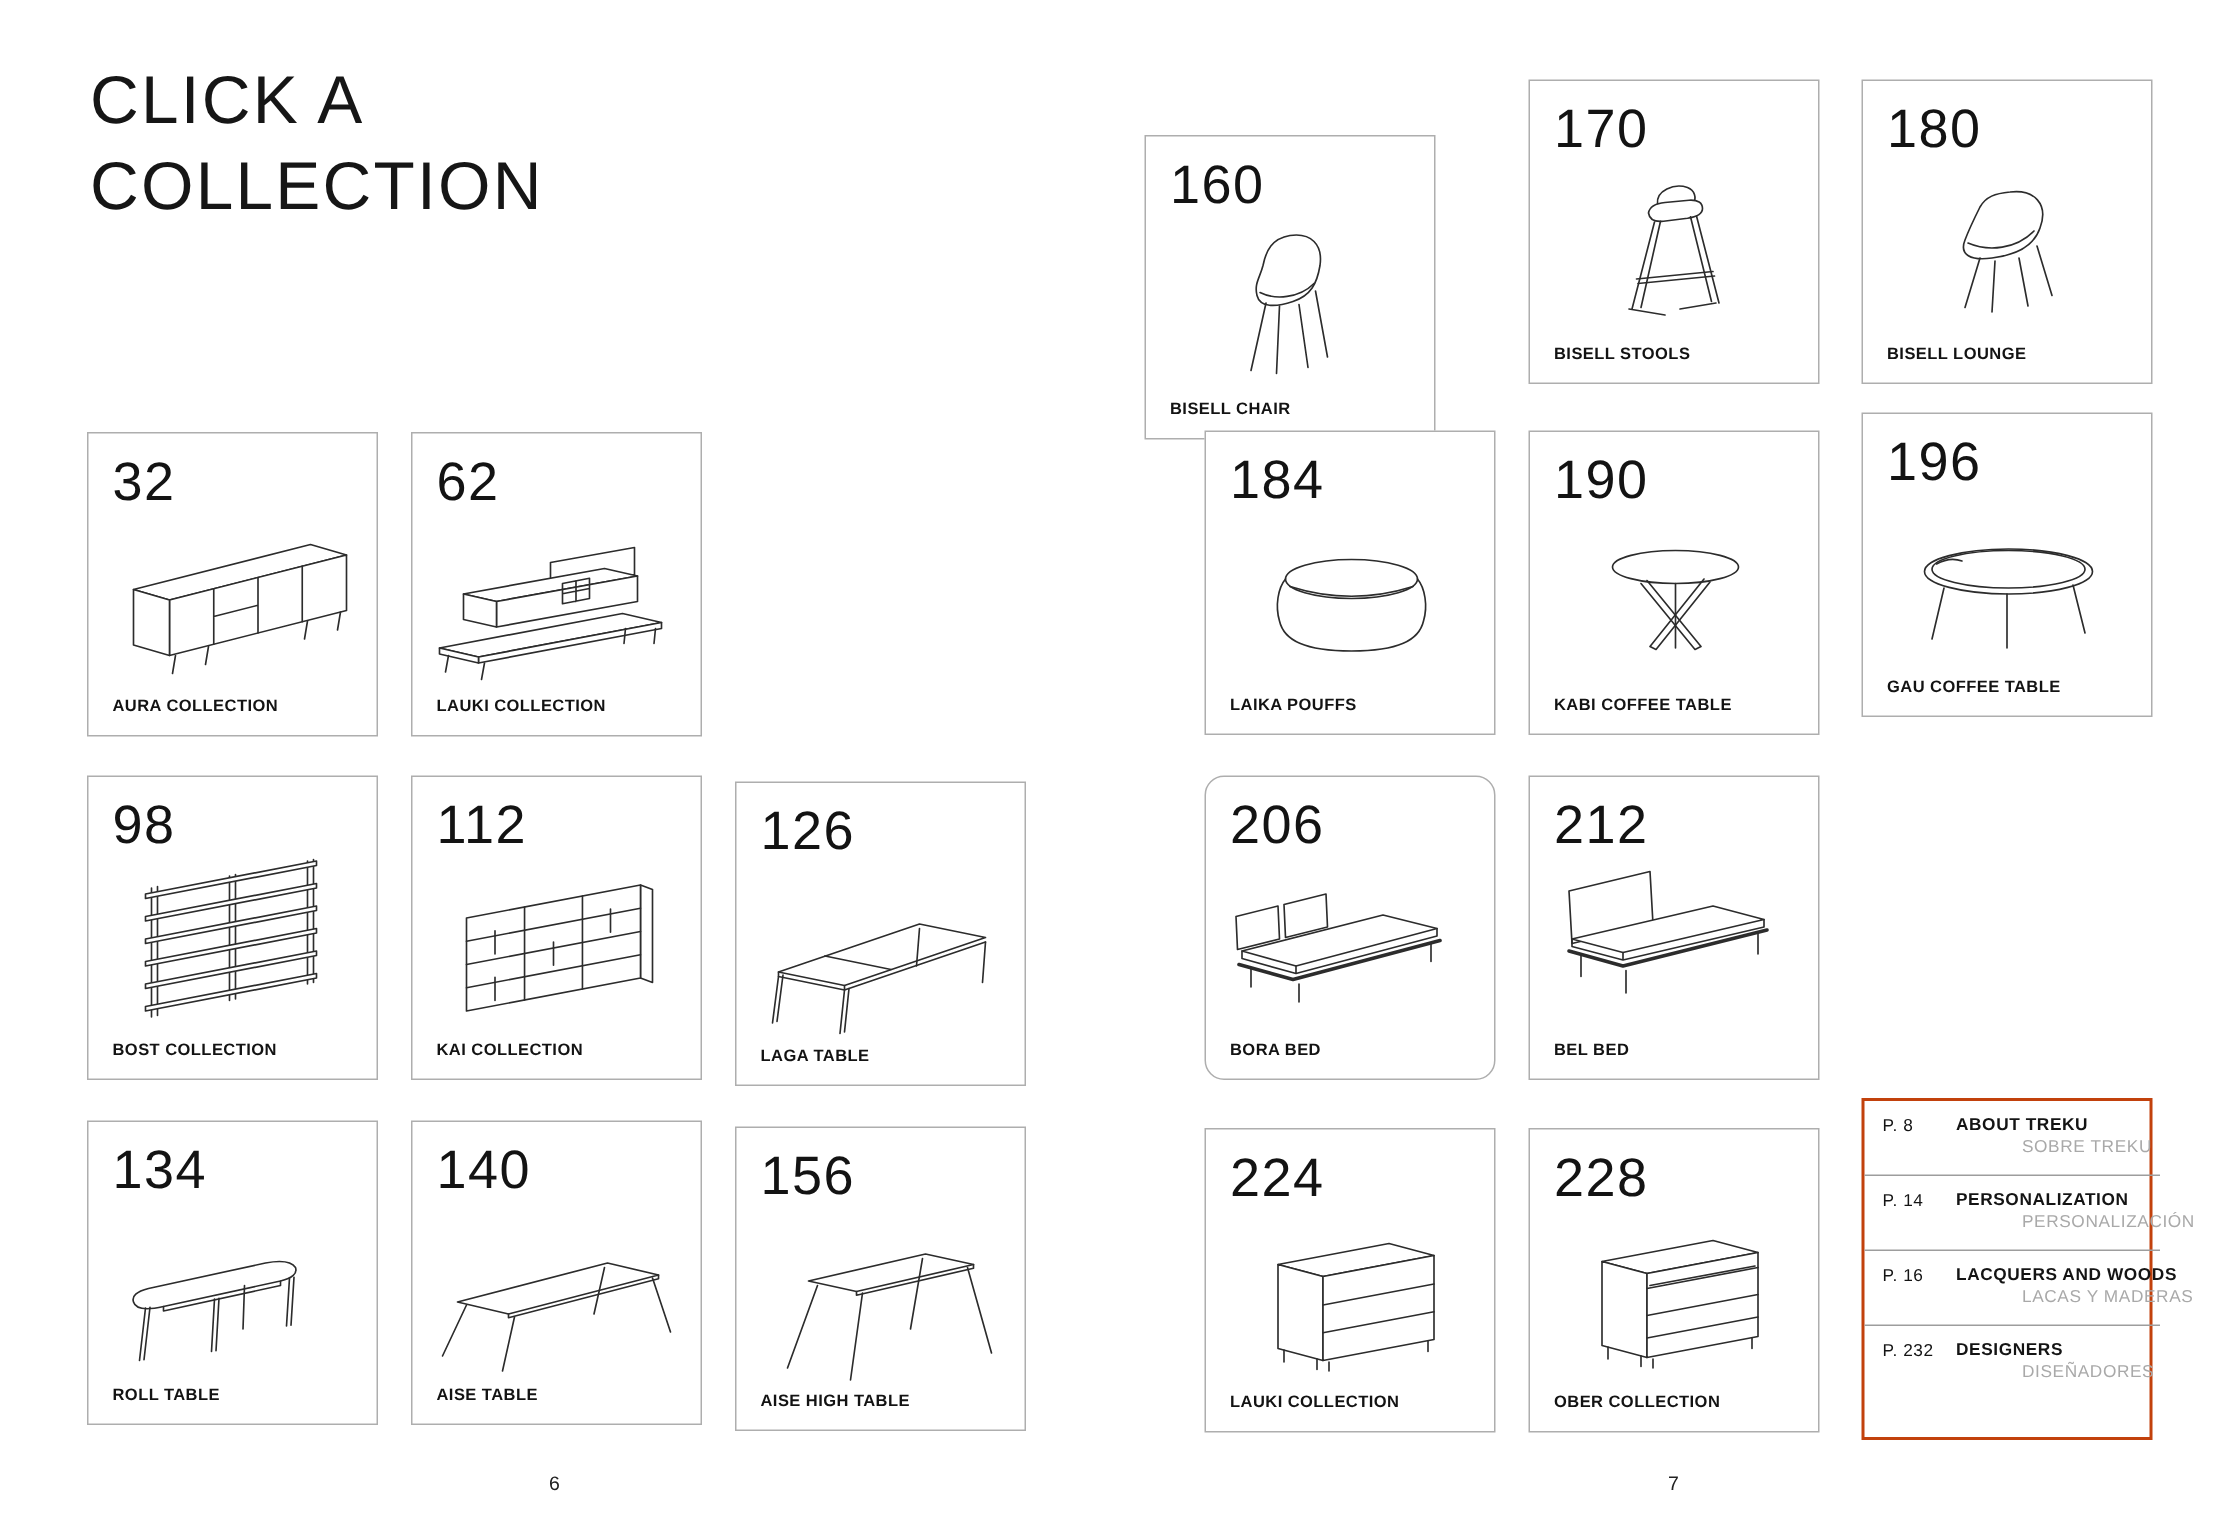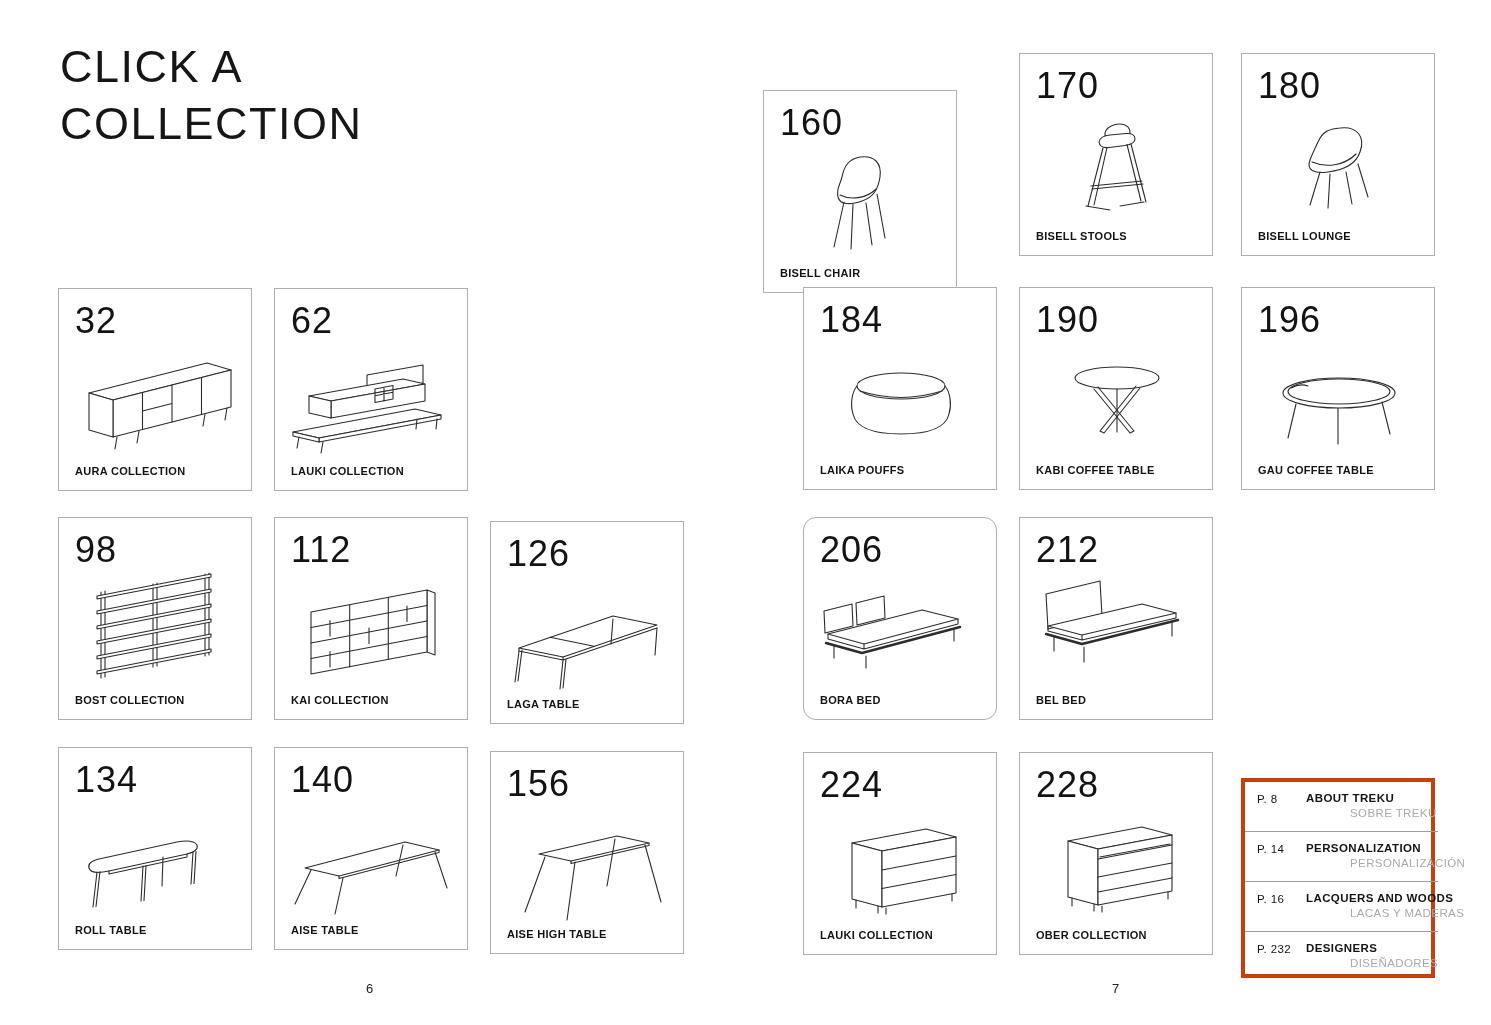--- a/index.html
+++ b/index.html
@@ -30,30 +30,30 @@
   .p-kai       { left:274px;  top:517px; }
   .p-laga      { left:490px;  top:521px; }
   .p-roll      { left:58px;   top:747px; }
   .p-aise      { left:274px;  top:747px;text-align:center; }
   .p-aisehigh  { left:490px;  top:751px; }
   .p-bchair    { left:763px;  top:53px;margin-top:37px; }
   .p-bstool    { left:1019px; top:53px; }
   .p-blounge   { left:1241px; top:53px; }
   .p-laika     { left:803px;  top:287px; }
   .p-kabi      { left:1019px; top:287px; }
-  .p-gau       { left:1241px; top:287px; }
+  .p-gau       { left:1241px; top:275px; }
   .p-bora      { left:803px;  top:517px;border-radius:13px; }
   .p-bel       { left:1019px; top:517px; }
   .p-lota      { left:1241px; top:517px; }
   .p-laukich   { left:803px;  top:752px; }
   .p-ober      { left:1019px; top:752px; }
 
   
-  .info-panel { position:absolute; left:1241px; top:778px; width:194px; height:200px;
-                border:4px solid #c2410c; background:#fff; }
+  .info-panel { position:absolute; left:1241px; top:732px; width:194px; height:228px;
+                border:2px solid #c2410c; background:#fff; }
   .info-row { position:relative; height:50px; cursor:pointer; }
   .info-sep { position:absolute; left:0; right:-7px; bottom:0; height:1px; background:#9d9d9d; }
   .info-page { position:absolute; left:12px; top:11px; font-size:11.5px; letter-spacing:0.4px; color:#141414; }
   .info-text { position:absolute; left:61px; top:10px; }
   .info-title { font-size:11.5px; font-weight:700; letter-spacing:0.4px; color:#141414; white-space:nowrap; }
   .info-sub { font-size:11.5px; letter-spacing:0.4px; color:#a9a9a9; margin-top:3px; white-space:nowrap;margin-left:44px; }
 
   .pageno { position:absolute; font-size:13px; color:#222; }
   .pageno.left  { left:366px;  top:981px; }
   .pageno.right { left:1112px; top:981px; }

